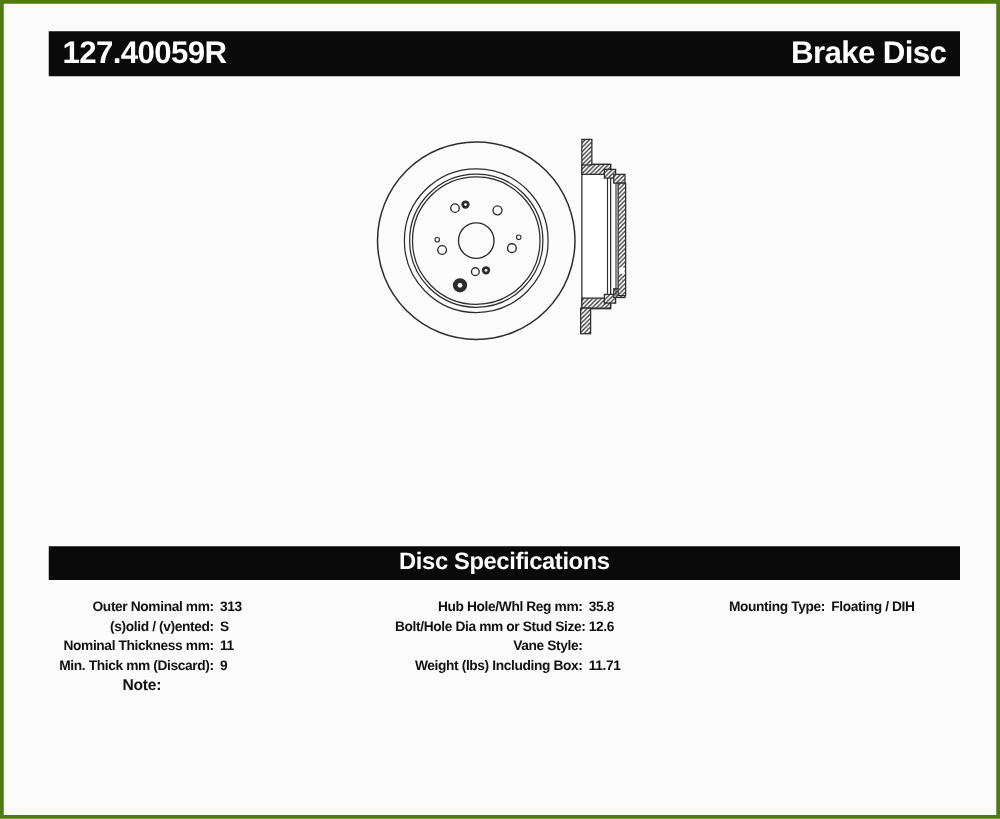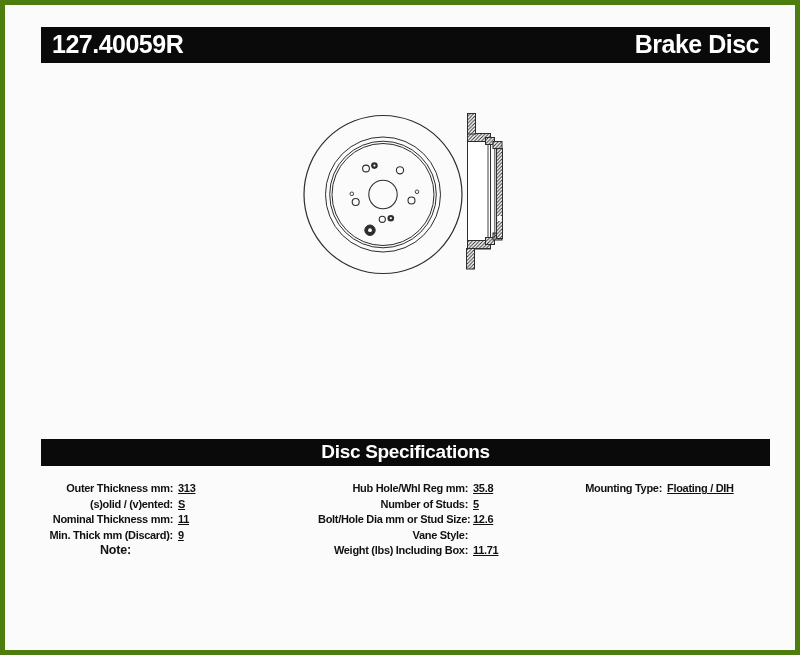--- a/index.html
+++ b/index.html
@@ -3,21 +3,21 @@
 <meta charset="utf-8">
 <style>
   html,body { margin:0; padding:0; }
   body {
     width:800px; height:655px; position:relative;
     background:#fbfbfb;
     font-family:"Liberation Sans", "DejaVu Sans", sans-serif;
     color:#111;
     overflow:hidden;
   }
-  .page { position:absolute; inset:0; border:5px solid #4d7c0f; box-sizing:border-box; }
+  .page { position:absolute; inset:0; border:3px solid #4d7c0f; box-sizing:border-box; }
 
   .bar {
     position:absolute; left:36px; width:729px;
     background:#0a0a0a; color:#ffffff; font-weight:700;
     box-sizing:border-box; display:flex; align-items:center;
   }
   .top-bar {
     top:22px; height:36px; font-size:25px; letter-spacing:-0.5px;
     justify-content:space-between; padding:0 11px 2px 11px;
   }
@@ -27,21 +27,21 @@
   }
 
   .drawing { position:absolute; left:280px; top:90px; width:235px; height:190px; }
 
   .spec-col {
     position:absolute; top:476px;
     font-size:11px; font-weight:700; letter-spacing:-0.3px;
   }
   .spec-row { display:flex; line-height:15.5px; white-space:nowrap; }
   .spec-label { text-align:right; }
-  .spec-value { margin-left:5px; text-align:center;text-decoration:underline; }
+  .spec-value { margin-left:5px; text-align:center; }
   .col-left  { left:35px; }
   .col-mid   { left:282px;margin-left:31px; }
   .col-right { left:558px; }
   .col-left  .spec-label { width:133px; }
   .col-mid   .spec-label { width:150px; }
   .col-right .spec-label { width:99px; }
 
   .note {
     position:absolute; left:95px; top:538px;
     font-size:12.5px; font-weight:700; letter-spacing:-0.2px;
@@ -123,45 +123,41 @@
       </g>
     </svg>
   </div>
 
   <div class="bar spec-bar">
     <span>Disc Specifications</span>
   </div>
 
   <div class="spec-col col-left">
     <div class="spec-row">
-      <span class="spec-label">Outer Thickness mm:</span>
+      <span class="spec-label">Outer Nominal mm:</span>
       <span class="spec-value">313</span>
     </div>
     <div class="spec-row">
       <span class="spec-label">(s)olid / (v)ented:</span>
       <span class="spec-value">S</span>
     </div>
     <div class="spec-row">
       <span class="spec-label">Nominal Thickness mm:</span>
       <span class="spec-value">11</span>
     </div>
     <div class="spec-row">
       <span class="spec-label">Min. Thick mm (Discard):</span>
       <span class="spec-value">9</span>
     </div>
   </div>
 
   <div class="spec-col col-mid">
     <div class="spec-row">
       <span class="spec-label">Hub Hole/Whl Reg mm:</span>
       <span class="spec-value">35.8</span>
-    </div>
-    <div class="spec-row">
-      <span class="spec-label">Number of Studs:</span>
-      <span class="spec-value">5</span>
     </div>
     <div class="spec-row">
       <span class="spec-label">Bolt/Hole Dia mm or Stud Size:</span>
       <span class="spec-value">12.6</span>
     </div>
     <div class="spec-row">
       <span class="spec-label">Vane Style:</span>
       <span class="spec-value"></span>
     </div>
     <div class="spec-row">

